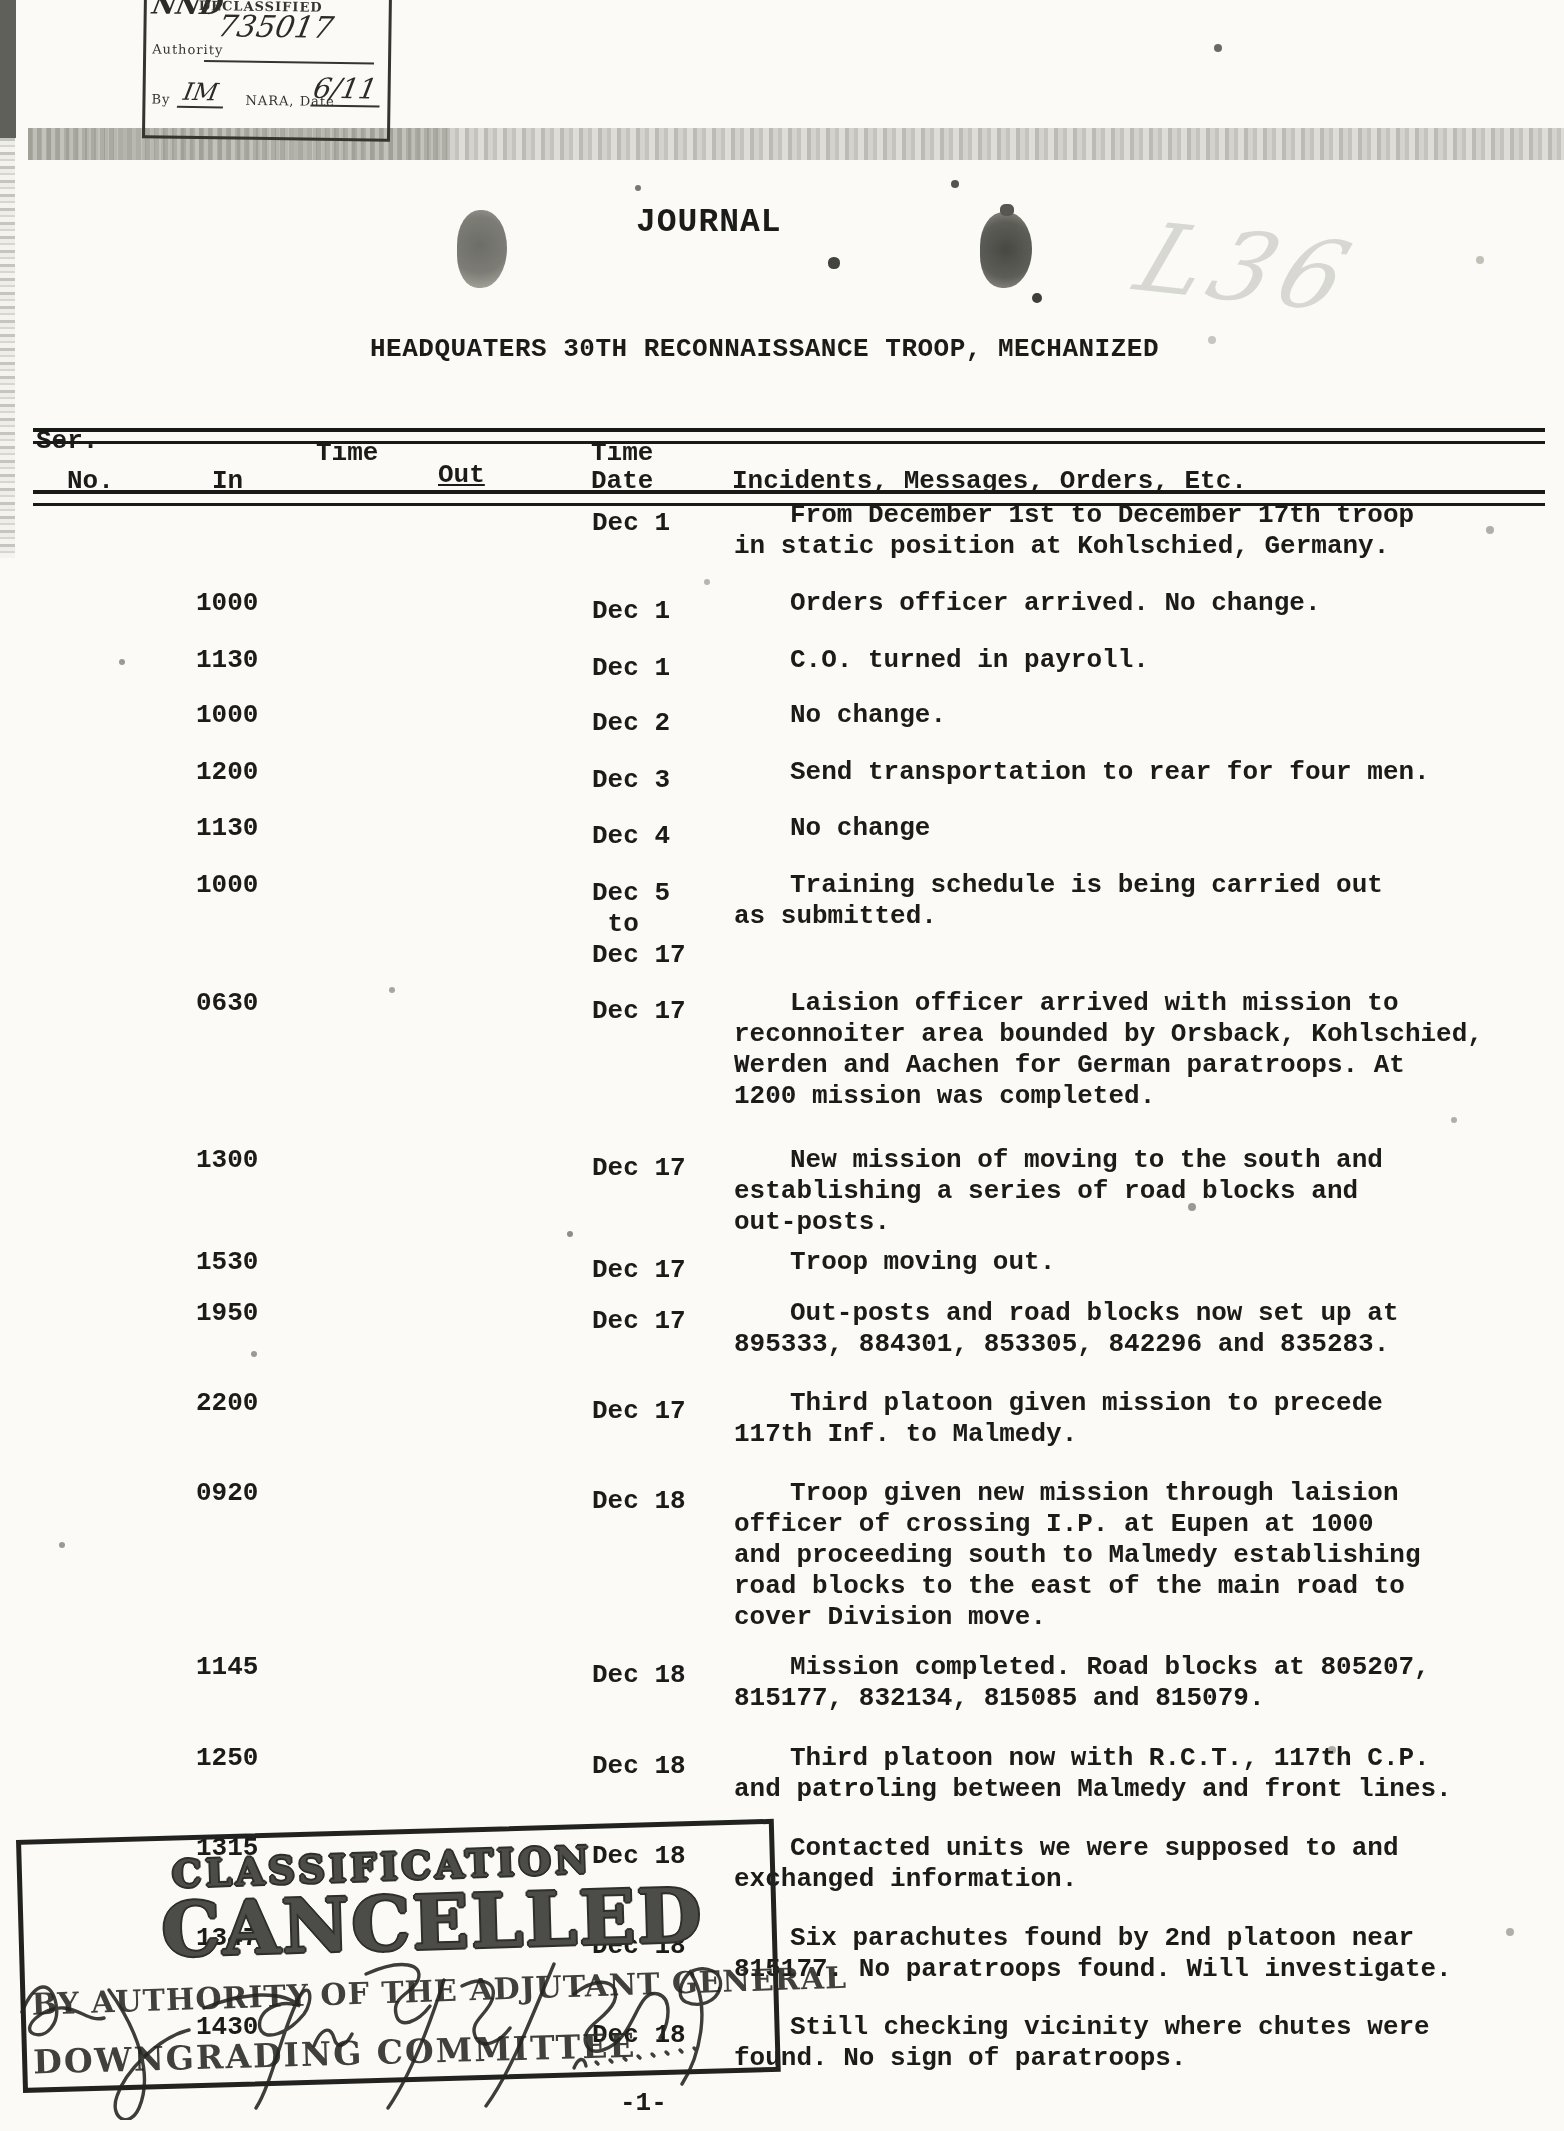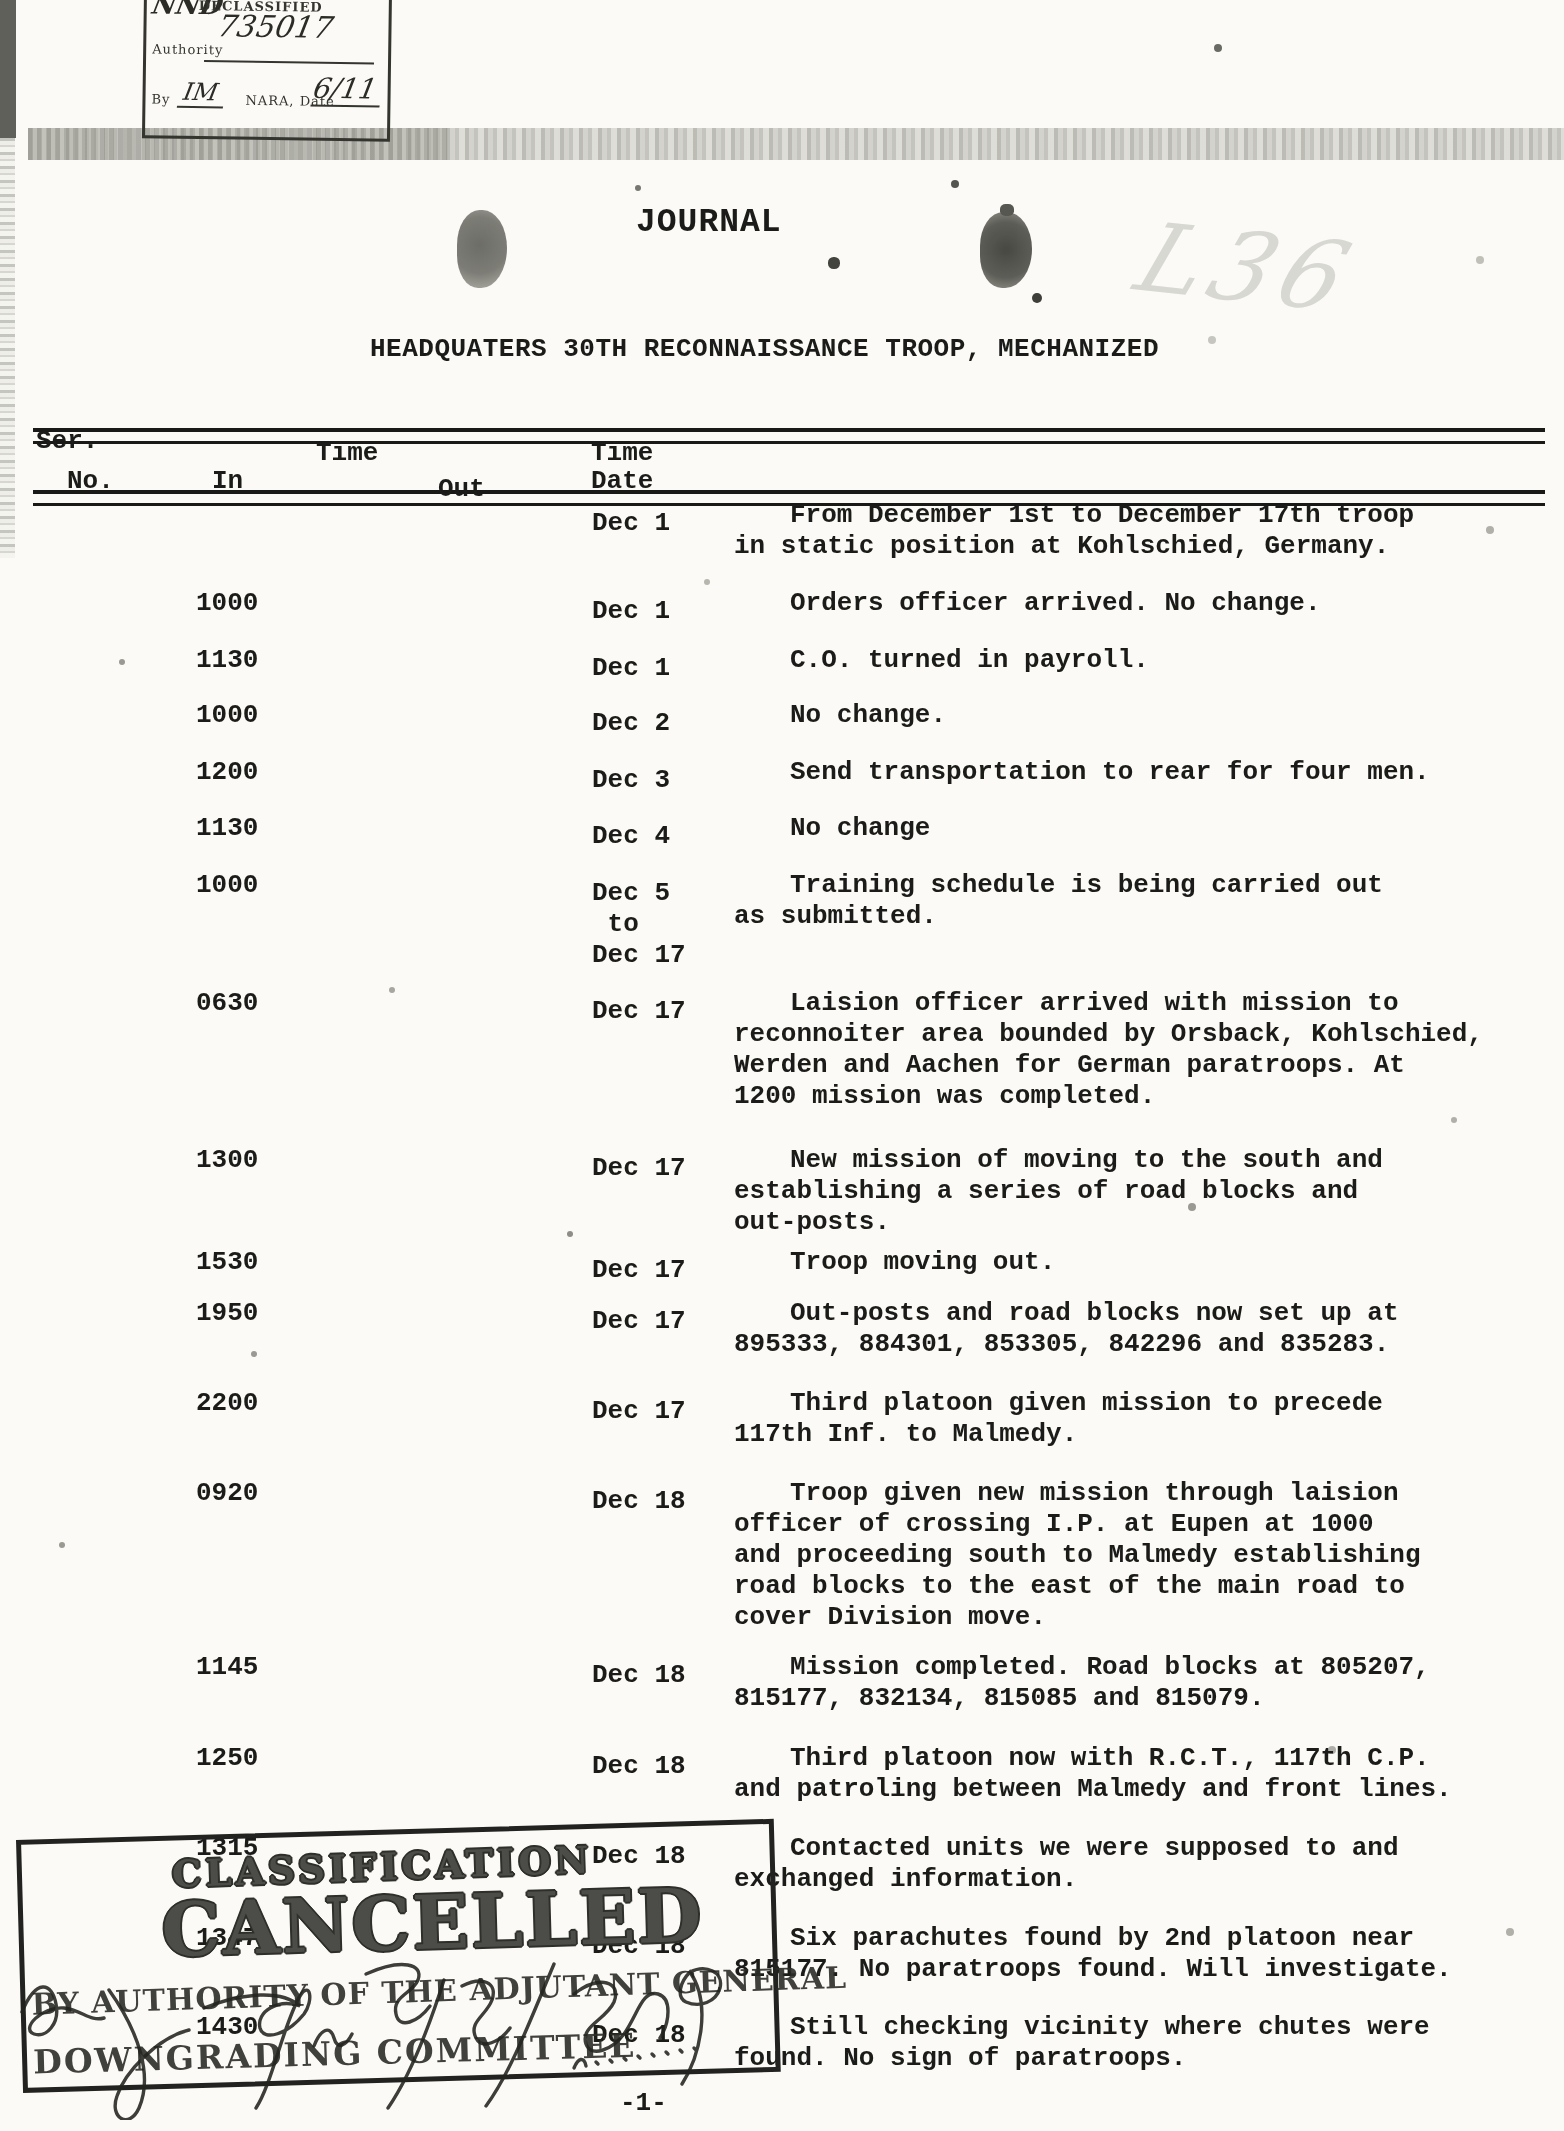--- a/index.html
+++ b/index.html
@@ -58,21 +58,21 @@
   
   .hrule{position:absolute;left:33px;width:1512px;height:9px;
     border-top:4px solid #191917;border-bottom:3px solid #191917;}
   .hrule.r1{top:428px;}
   .hrule.r2{top:490px;}
   .th{position:absolute;font-size:26px;font-weight:bold;white-space:pre;}
   .th.ser{left:36px;top:426px;}
   .th.no{left:36px;top:466px;margin-left:31px;}
   .th.time1{left:316px;top:438px;}
   .th.in{left:212px;top:466px;}
-  .th.out{left:438px;top:474px;}
+  .th.out{left:438px;top:460px;text-decoration:underline;}
   .th.time2{left:591px;top:438px;}
   .th.date{left:591px;top:466px;}
   .th.incidents{left:732px;top:466px;}
   
   .rows{position:absolute;left:0;top:0;width:100%;height:100%;z-index:2;}
   .row{position:absolute;left:0;width:100%;}
   .cell{position:absolute;font-size:26px;font-weight:bold;line-height:31px;white-space:pre;}
   .cell.time{left:196px;top:0;}
   .cell.date{left:592px;top:8px;}
   .cell.text{left:734px;top:0;width:780px;text-indent:56px;}
@@ -121,20 +121,21 @@
 
   <div class="hrule r1"></div>
   <div class="hrule r2"></div>
   <div class="th ser">Ser.</div>
   <div class="th no">No.</div>
   <div class="th time1">Time</div>
   <div class="th in">In</div>
   <div class="th out">Out</div>
   <div class="th time2">Time</div>
   <div class="th date">Date</div>
+  <div class="th incidents">Incidents, Messages, Orders, Etc.</div>
 
   <div class="rows">
     <div class="row" style="top: 500px;">
       <div class="cell time"></div>
       <div class="cell date">Dec 1</div>
       <div class="cell text">From December 1st to December 17th troop
 in static position at Kohlschied, Germany.</div>
     </div>
 
     <div class="row" style="top: 588px;">

